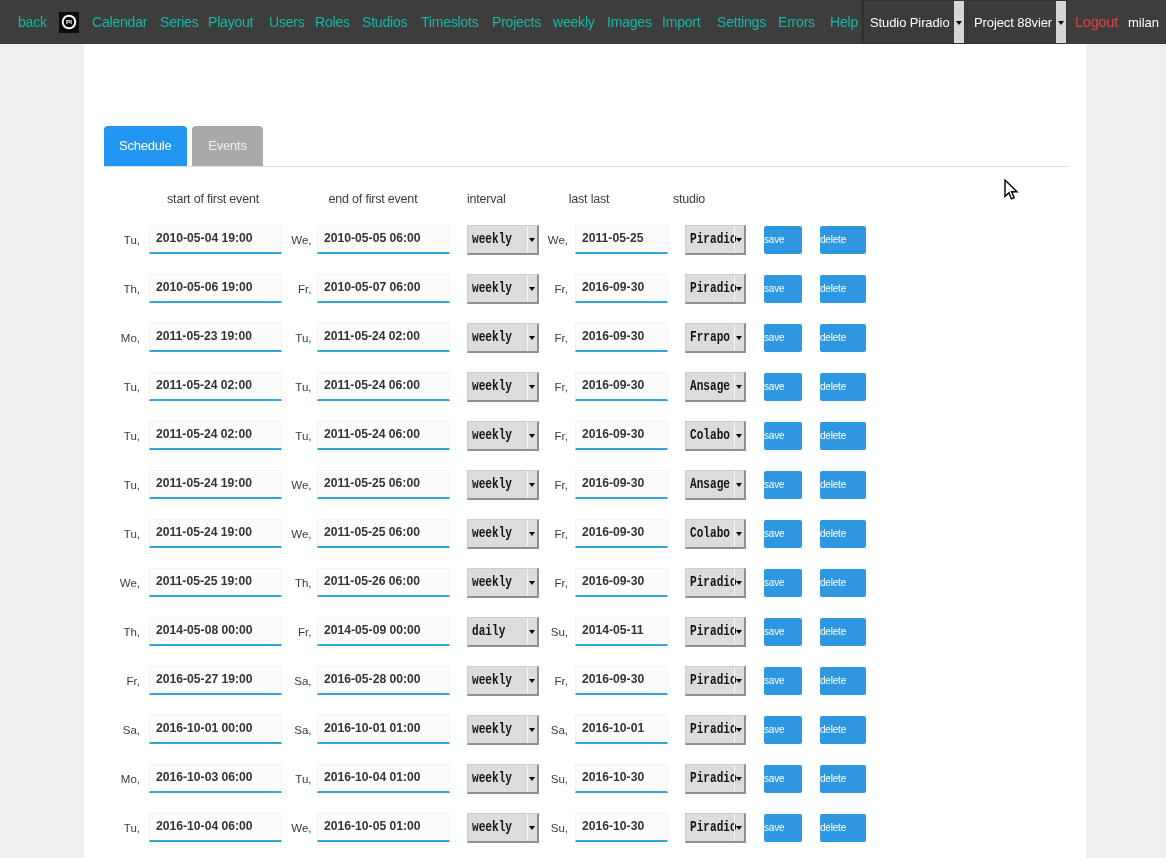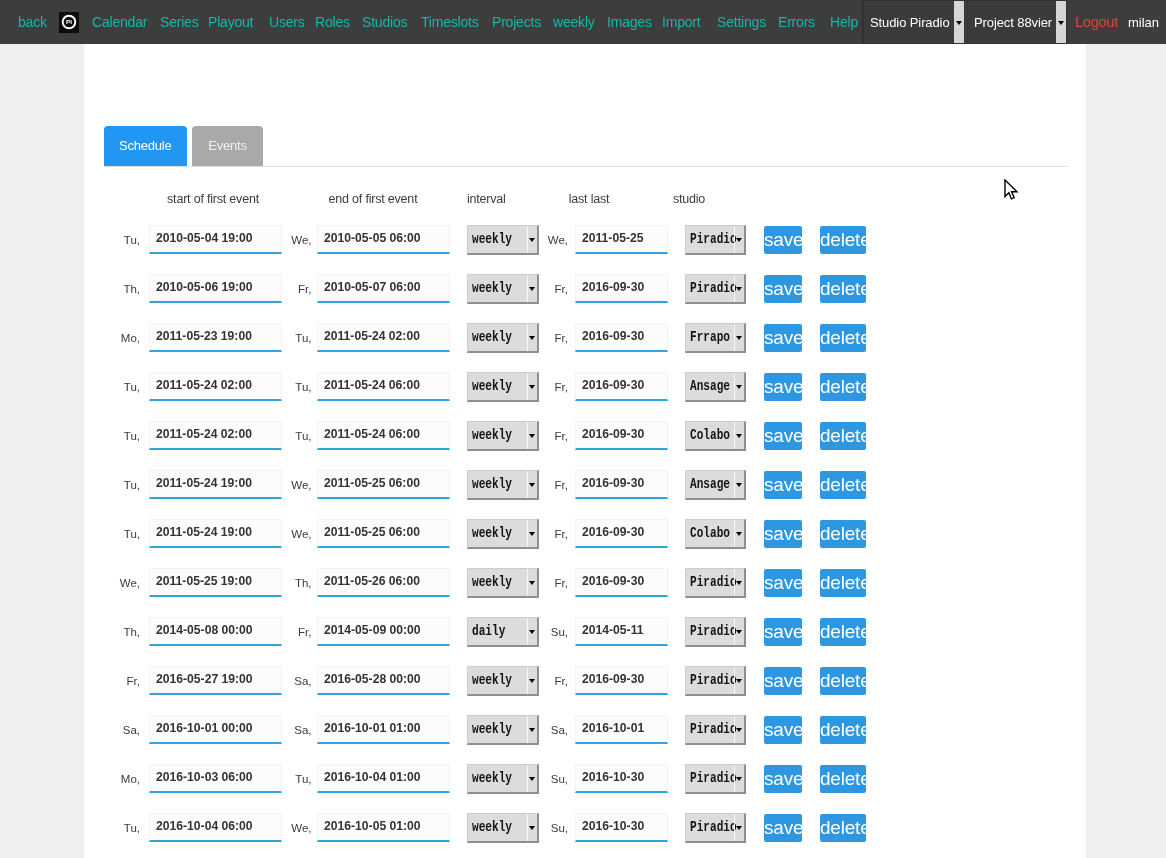--- a/index.html
+++ b/index.html
@@ -33,21 +33,21 @@
   color:#333; white-space:nowrap; transform:scaleX(0.9); transform-origin:0 50%; }
 .sel { position:absolute; top:0; height:30px; background:#dcdcdc;
   border-top:1px solid #cdcdcd; border-left:1px solid #cdcdcd;
   border-right:2px solid #8f8f8f; border-bottom:2px solid #8f8f8f;font-family:Liberation Mono, monospace; }
 .sel .st { position:absolute; left:4px; top:0; line-height:28.5px; font-size:15px; font-weight:bold;
   color:#141414; letter-spacing:0; white-space:nowrap; transform:scaleX(0.74); transform-origin:0 50%; }
 .sel .arr { position:absolute; right:0; top:0; bottom:0; width:10px; border-left:1px solid #f7f7f7; }
 .sel .arr i { position:absolute; left:1px; top:11.5px; width:0; height:0;
   border-left:3.5px solid transparent; border-right:3.5px solid transparent; border-top:4px solid #000; }
 .btn { position:absolute; top:1px; height:28px; background:#2d97e2; border-radius:2px;
-  color:#fff; font-size:19px; text-align:right; line-height:28px; letter-spacing:-0.2px; }
+  color:#fff; font-size:10px; text-align:left; line-height:28px; letter-spacing:-0.2px; }
 #cursor { position:absolute; left:1004px; top:179px; }
 </style>
 </head>
 <body>
 <div id="nav">
 <div class="nitem" style="left:18px">back</div>
 <div class="nitem" style="left:92px">Calendar</div>
 <div class="nitem" style="left:160px">Series</div>
 <div class="nitem" style="left:208px">Playout</div>
 <div class="nitem" style="left:269px">Users</div>

